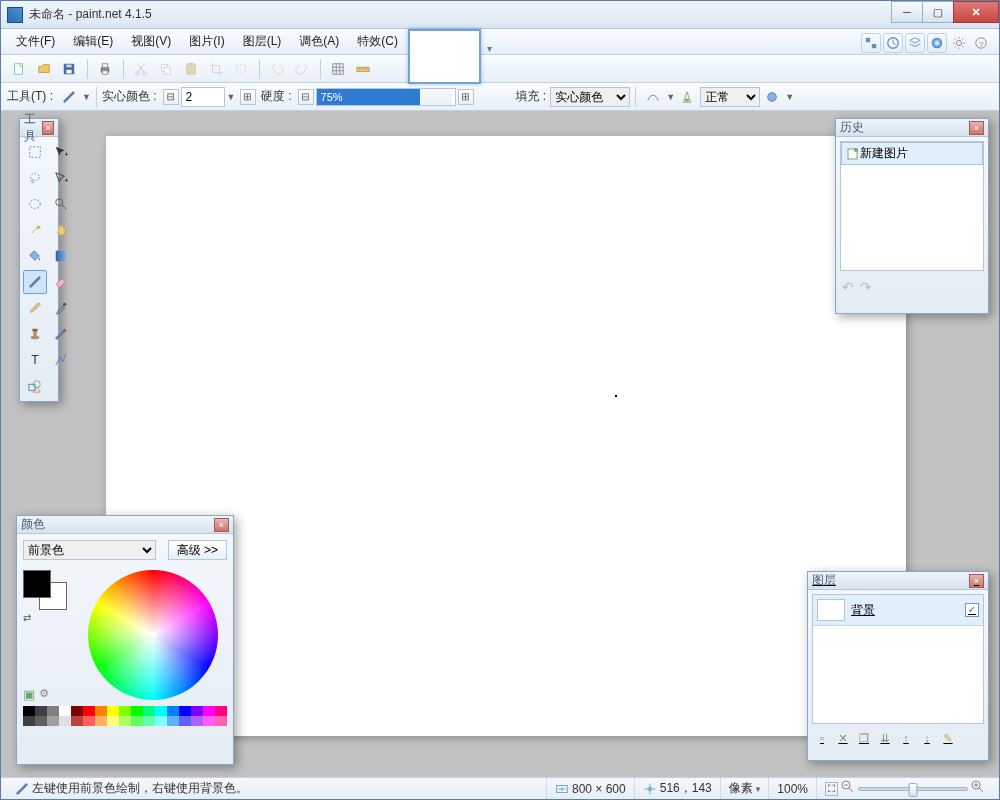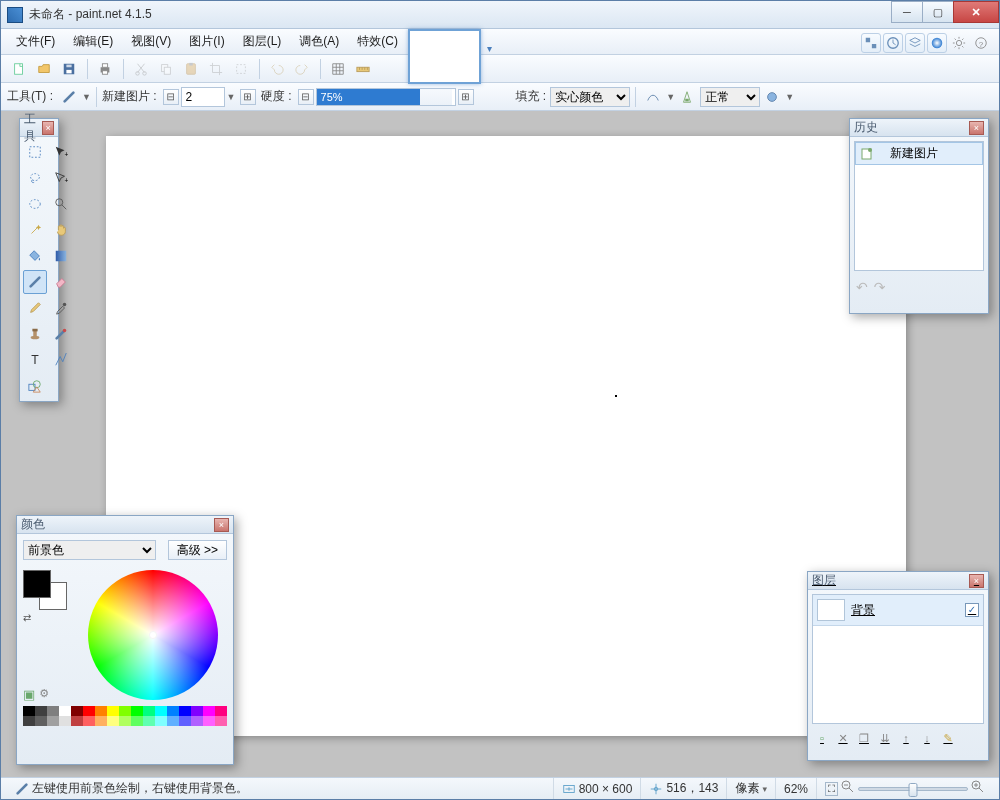--- a/index.html
+++ b/index.html
@@ -60,23 +60,23 @@
 .swatch { position:relative; width:44px; height:40px; margin:4px 6px;}
 .swatch .fg { position:absolute; width:28px;height:28px; background:#000; border:1px solid #666; left:0; top:0;}
 .swatch .bg { position:absolute; width:28px;height:28px; background:#fff; border:1px solid #666; right:0; bottom:0;}
 .wheel { width:130px; height:130px; border-radius:50%; background: conic-gradient(red,magenta,blue,cyan,lime,yellow,red); position:relative; margin: 4px auto 6px auto;}
 .wheel::after { content:''; position:absolute; inset:0; border-radius:50%; background: radial-gradient(circle,#fff 0%, rgba(255,255,255,0) 70%);}
 .wheel .ind { position:absolute; left:50%; top:50%; width:8px;height:8px; border:1px solid #333; border-radius:50%; background:#fff; transform:translate(-50%,-50%);}
 .palrow { display:flex; margin:0 6px;}
 .palrow span { flex:1; height:10px; }
 
 
-.history-panel { right:10px; top:117px; width:140px; height:196px; }
+.history-panel { right:10px; top:117px; width:154px; height:196px; }
 .history-panel .hlist { background:#fff; border:1px solid #b3c6db; height:130px; margin:4px;}
-.history-panel .hitem { display:flex;align-items:center;gap:16px;padding:2px 4px;background:#e1eefb;border:1px solid #a4c6e6;}
+.history-panel .hitem { display:flex;align-items:center;gap:0;padding:2px 4px;background:#e1eefb;border:1px solid #a4c6e6;}
 .history-panel .hnav { display:flex; gap:6px; padding:4px 6px;}
 .history-panel .hnav span { color:#bbb; font-size:14px;}
 
 
 .layers-panel { right:10px; top:570px; width:182px; height:190px;text-decoration:underline;}
 .layers-panel .llist { background:#fff; border:1px solid #b3c6db; height:130px; margin:4px;}
 .layers-panel .litem { display:flex; align-items:center; gap:6px; padding:4px; background:#e1eefb; border-bottom:1px solid #c4d7ea;}
 .layers-panel .lthumb { width:28px;height:22px;background:#fff;border:1px solid #b1c5d9;}
 .layers-panel .lchk { margin-left:auto; width:14px;height:14px;border:1px solid #7797b9;background:#fff;font-size:10px;text-align:center;line-height:12px;color:#2e6db1;}
 .layers-panel .lbtns { display:flex; gap:5px; padding:2px 6px;}
@@ -247,21 +247,21 @@
 
   <div class="toolbar">
     <label>工具(T) :</label>
     <div class="tbtn">
         <svg viewBox="0 0 16 16">
           <path d="M3 13L13 3" stroke="#5a7fa8" stroke-width="3" stroke-linecap="round"></path>
         </svg>
       </div>
     <span style="font-size:9px;color:#666">▼</span>
     <div class="sep"></div>
-    <label>新建图片 :</label>
+    <label>实心颜色 :</label>
     <div class="stepbtn">⊟</div>
     <input type="text" style="width: 44px;" value="2">
     <span style="font-size:9px;color:#666;margin:0 2px">▼</span>
     <div class="stepbtn">⊞</div>
     &nbsp;
     <label>硬度 :</label>
     <div class="stepbtn">⊟</div>
     <div class="hardness-bar">
       <div class="hardness-fill" style="width:75%">75%</div>
       <div style="flex:1;background:#fff"></div>
@@ -548,21 +548,21 @@
           <path d="M8 2v12M2 8h12" stroke="#5a9fc9"></path>
           <circle cx="8" cy="8" r="2" fill="none" stroke="#5a9fc9"></circle>
         </svg>
       <span>516，143</span>
     </div>
     <div class="sgrp">
       <span>像素</span>
       <span style="font-size:9px;color:#666">▾</span>
     </div>
     <div class="sgrp">
-      <span>62%</span>
+      <span>100%</span>
     </div>
     <div class="sgrp">
       <span style="border:1px solid #a5b8cb;padding:0 2px;font-size:10px">⛶</span>
       <span><svg viewBox="0 0 14 14" width="12" height="12">
             <circle cx="5" cy="5" r="4" stroke="#888" fill="none"></circle>
             <path d="M3 5h4M8 8l4 4" stroke="#888"></path>
           </svg></span>
       <div class="zoom-slider">
           <div class="thumb"></div>
         </div>

